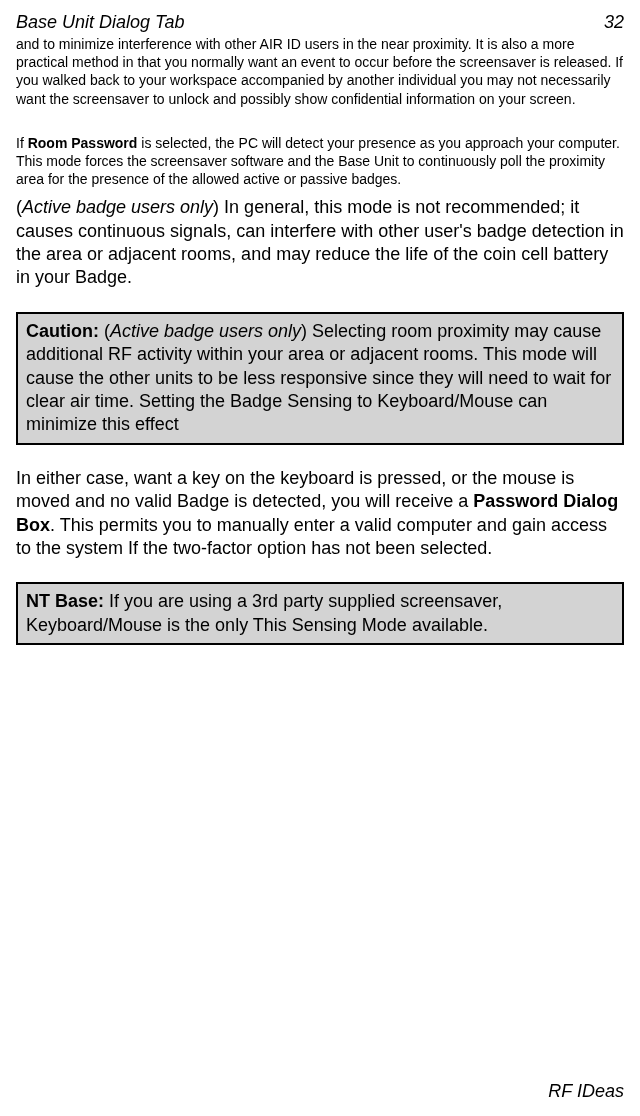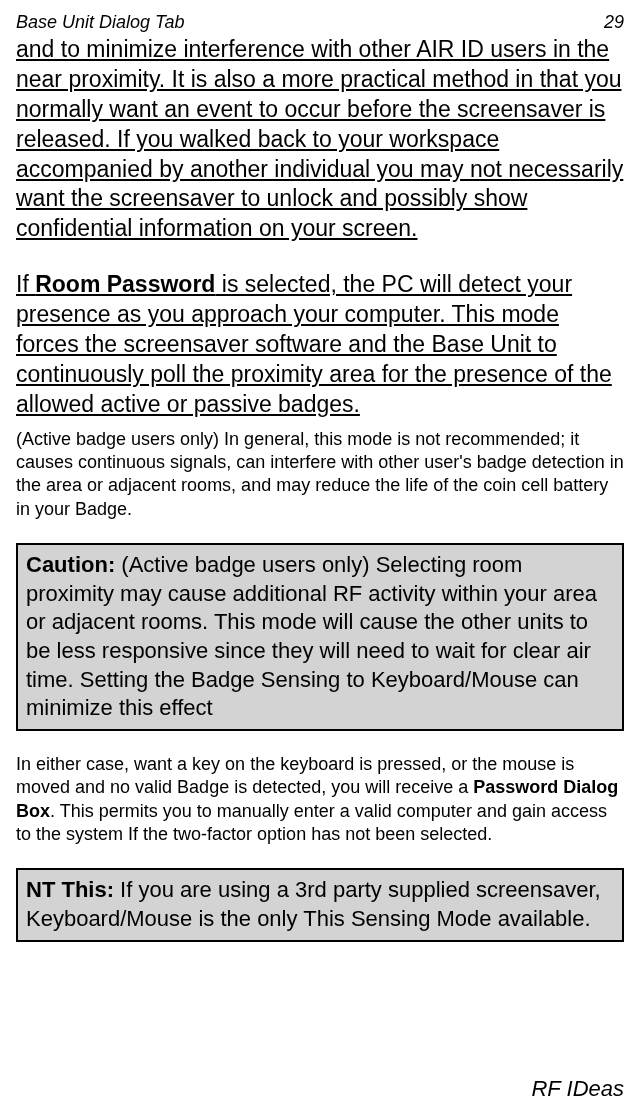--- a/index.html
+++ b/index.html
@@ -22,55 +22,54 @@
       font-style: italic;
       font-size: 18px;
       margin-bottom: 2px;
     }
     .para {
       font-size: 18px;
       line-height: 1.3;
       margin-bottom: 22px;
     }
     .para-tight {
-      font-size: 23px;
+      font-size: 14px;
       line-height: 1.3;
       margin-bottom: 8px;
-      text-decoration: underline;
     }
     .callout {
       border: 2px solid #000;
       background: #d3d3d3;
       padding: 6px 8px;
-      font-size: 22px;
+      font-size: 18px;
       line-height: 1.3;
       margin-bottom: 22px;
     }
     .callout .block {
       margin-bottom: 4px;
     }
     .callout .block:last-child {
       margin-bottom: 0;
     }
     .bold { font-weight: bold; }
-    .italic { }
+    .italic { font-style: italic; }
     .footer {
       position: absolute;
       bottom: 14px;
       right: 16px;
       font-style: italic;
-      font-size: 22px;
+      font-size: 18px;
     }
   </style>
 </head>
 <body>
 
 <div class="header">
   <span>Base Unit Dialog Tab</span>
-  <span>29</span>
+  <span>32</span>
 </div>
 
 <div class="para-tight">
   <span>and to minimize interference with other AIR ID users in the near proximity. It is also a more practical method in that you normally want an event to occur before the screensaver is released. If you walked back to your workspace accompanied by another individual you may not necessarily want the screensaver to unlock and possibly show confidential information on your screen.</span>
 </div>
 
 <div style="height:18px"></div>
 
 <div class="para-tight">
   <span>If </span><span class="bold">Room Password</span><span> is selected, the PC will detect your presence as you approach your computer.  This mode forces the screensaver software and the Base Unit to continuously poll the proximity area for the presence of the allowed active or passive badges.</span>
@@ -85,17 +84,17 @@
     <span class="bold">Caution:</span><span> (</span><span class="italic">Active badge users only</span><span>) Selecting room proximity may cause additional RF activity within your area or adjacent rooms. This mode will cause the other units to be less responsive since they will need to wait for clear air time. Setting the Badge Sensing to Keyboard/Mouse can minimize this effect</span>
   </div>
 </div>
 
 <div class="para">
   <span>In either case, want a key on the keyboard is pressed, or the mouse is moved and no valid Badge is detected, you will receive a </span><span class="bold">Password Dialog Box</span><span>.  This permits you to manually enter a valid computer and gain access to the system If the two-factor option has not been selected.</span>
 </div>
 
 <div class="callout">
   <div class="block">
-    <span class="bold">NT This:</span><span> If you are using a 3rd party supplied screensaver, Keyboard/Mouse is the only This Sensing Mode available.</span>
+    <span class="bold">NT Base:</span><span> If you are using a 3rd party supplied screensaver, Keyboard/Mouse is the only This Sensing Mode available.</span>
   </div>
 </div>
 
 <div class="footer">RF IDeas</div>
 
 </body></html>

